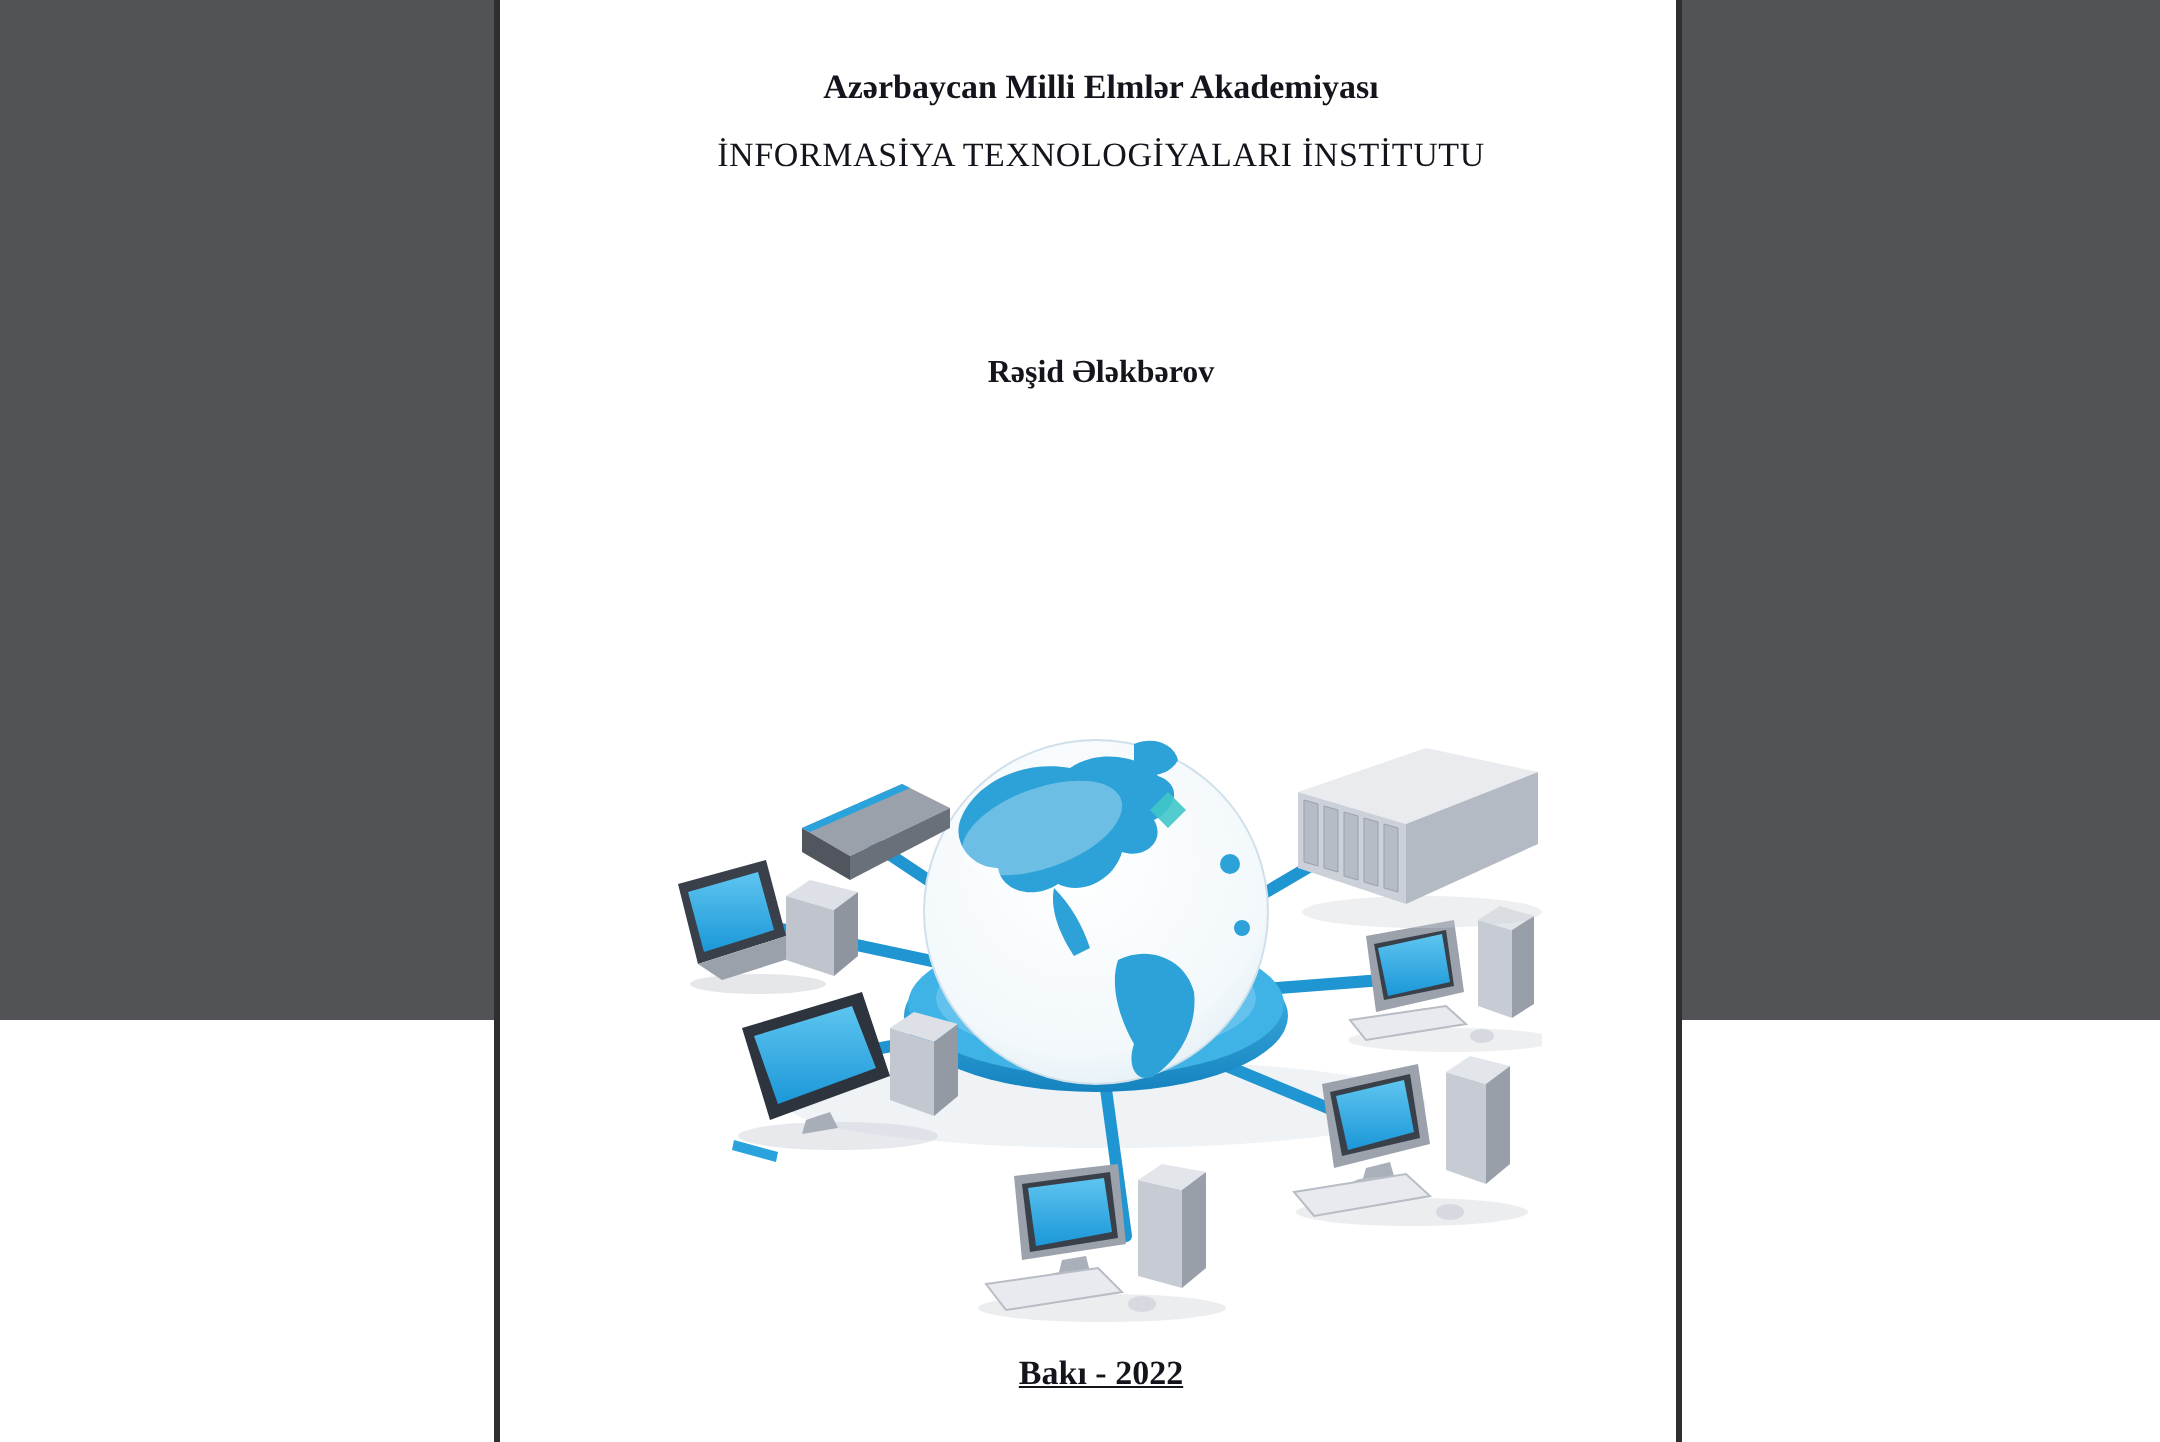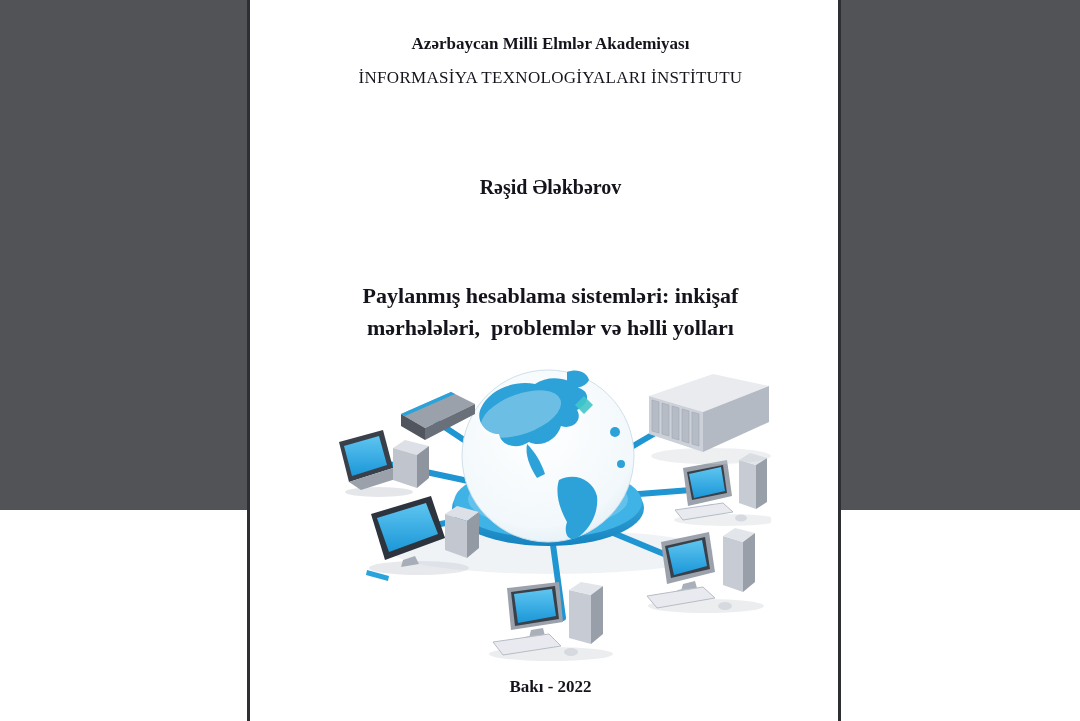--- a/index.html
+++ b/index.html
@@ -29,50 +29,49 @@
     position: absolute; left: 0; right: 0; top: 33px;
     font-size: 17px; font-weight: bold; line-height: 21px;
   }
   .inst-line2 {
     position: absolute; left: 0; right: 0; top: 67px;
     font-size: 17px; font-weight: normal; line-height: 22px;
     letter-spacing: 0.3px;
   }
   .author {
     position: absolute; left: 0; right: 0; top: 176px;
-    font-size: 20px; font-weight: bold; line-height: 22px;
+    font-size: 16px; font-weight: bold; line-height: 22px;
   }
   .title {
     position: absolute; left: 0; right: 0; top: 280px;
     font-size: 22px; font-weight: bold; line-height: 32px;
     white-space: pre-wrap;
   }
   .illustration {
     position: absolute; top: 356px; left: 50%;
     width: 440px; height: 306px;
     transform: translateX(-50%);
   }
   .imprint {
     position: absolute; left: 0; right: 0; top: 676px;
-    font-size: 17px; font-weight: bold; line-height: 22px;
+    font-size: 17px; font-weight: bold; line-height: 22px; text-decoration: underline;
   }
 </style>
 </head>
 <body>
 
 <div class="viewer">
   <div class="page">
     <div class="content">
 
       <div class="inst-line1">Azərbaycan Milli Elmlər Akademiyası</div>
       <div class="inst-line2">İNFORMASİYA TEXNOLOGİYALARI İNSTİTUTU</div>
 
       <div class="author">Rəşid Ələkbərov</div>
 
-      <div class="title"><span>Paylanmış hesablama sistemləri: inkişaf</span><br><span>mərhələləri,  problemlər və həlli yolları</span></div>
 
       <svg class="illustration" viewBox="0 0 440 306" xmlns="http://www.w3.org/2000/svg">
         <defs>
           <radialGradient id="globeGrad" cx="45%" cy="35%" r="75%">
             <stop offset="0%" stop-color="#ffffff"></stop>
             <stop offset="75%" stop-color="#f2f8fb"></stop>
             <stop offset="100%" stop-color="#dcebf4"></stop>
           </radialGradient>
           <linearGradient id="screenGrad" x1="0" y1="0" x2="0" y2="1">
             <stop offset="0%" stop-color="#5ec5f0"></stop>

